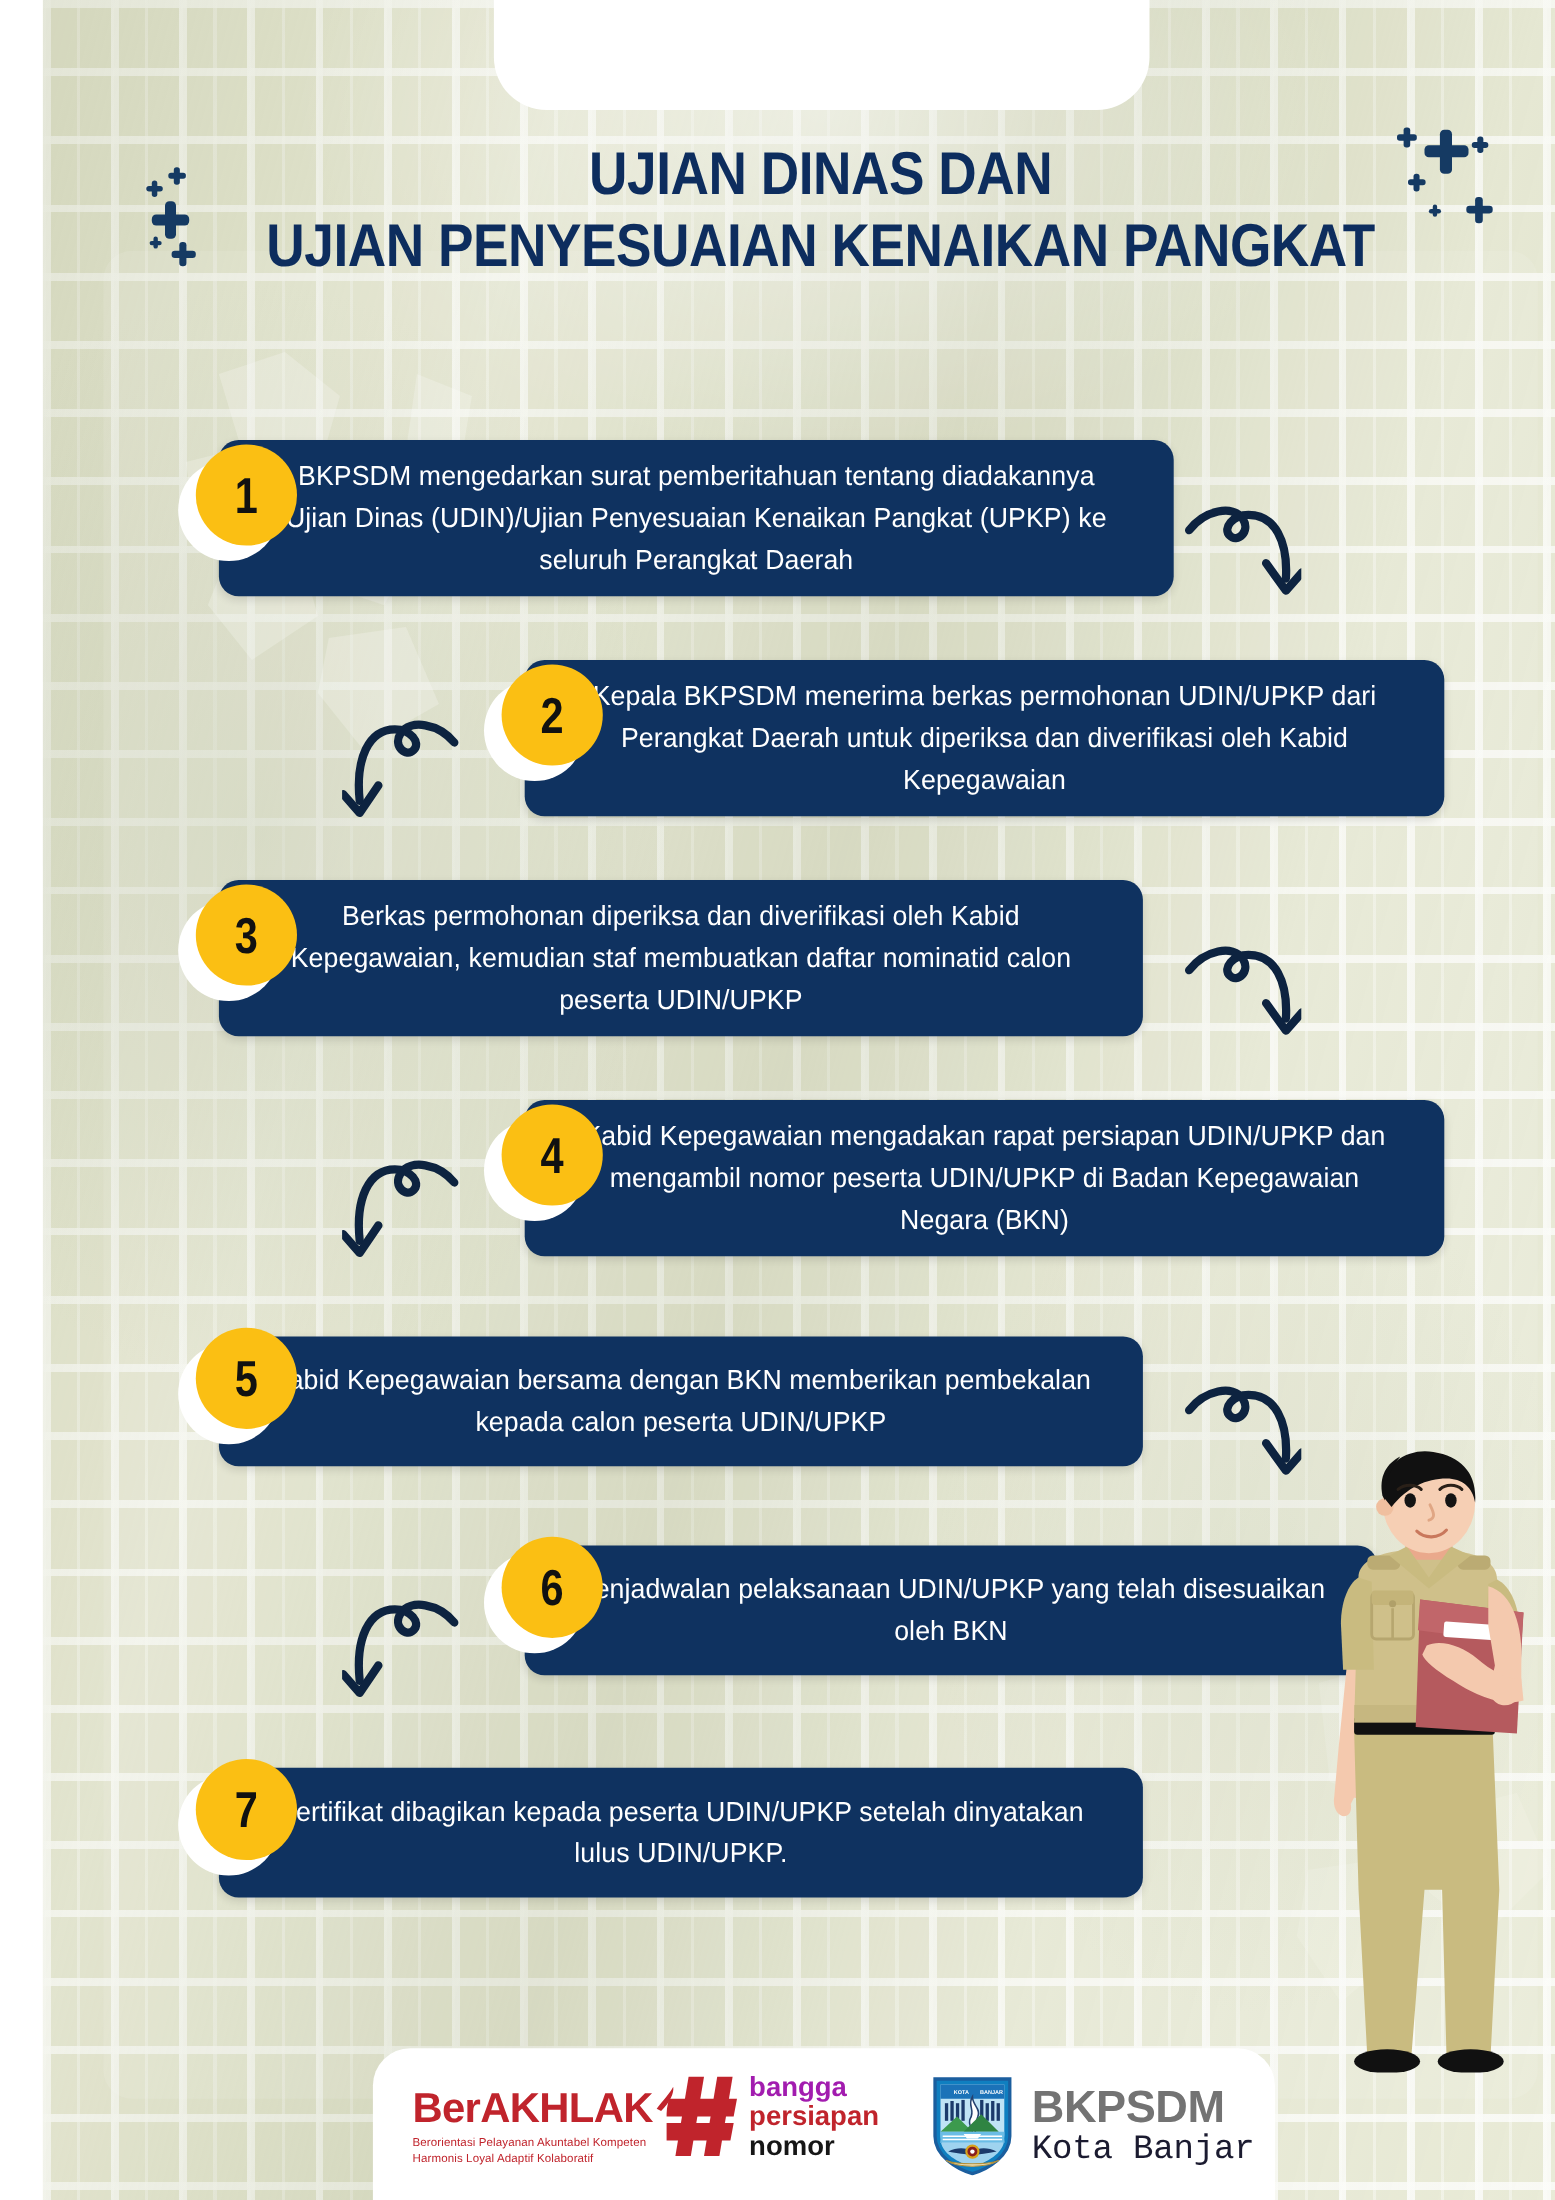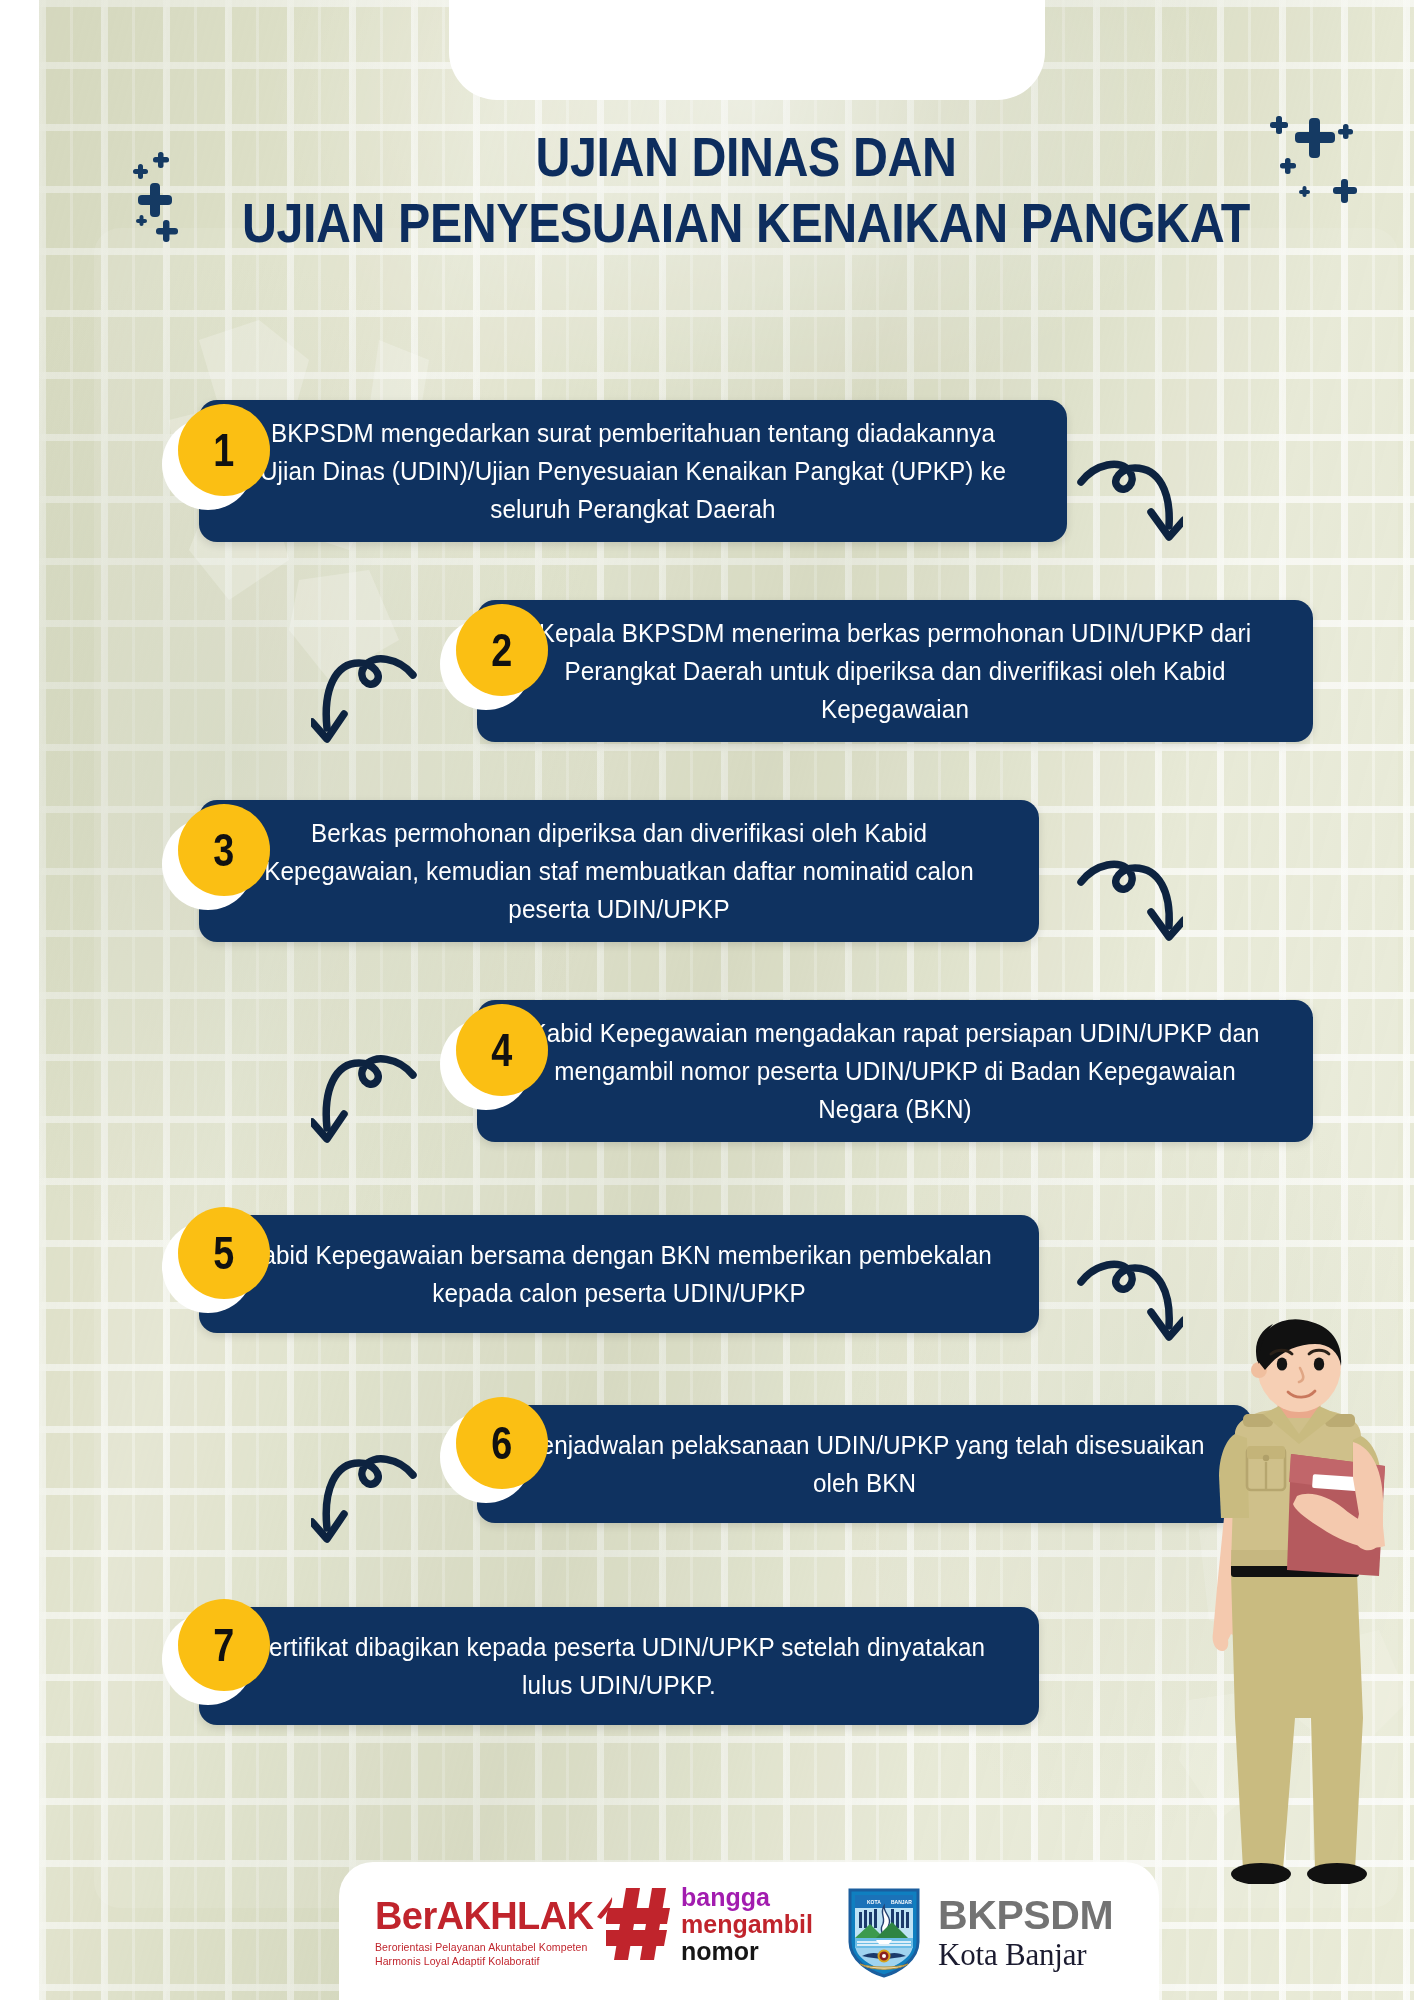--- a/index.html
+++ b/index.html
@@ -238,21 +238,21 @@
     font-size: 41px;
     font-weight: 900;
     color: #737373;
     font-family: "Liberation Sans", sans-serif;
     letter-spacing: -0.4px;
   }
   .bkpsdm-sub {
     font-size: 31px;
     font-weight: 400;
     color: #1b1b30;
-    font-family: Liberation Serif, serif;
+    font-family: Liberation Mono, monospace;
     margin-top: 3px;
     letter-spacing: -0.2px;
   }
 </style>
 </head>
 <body>
 
 <div id="poster">
 
   <div class="bg-grid"></div>
@@ -504,21 +504,21 @@
     <svg width="66" height="80" viewBox="0 0 66 80">
       <g fill="#c0242c">
         <path d="M20 4 L34 4 L22 76 L8 76 Z"></path>
         <path d="M46 4 L60 4 L48 76 L34 76 Z"></path>
         <path d="M2 24 L64 24 L61 40 L-1 40 Z"></path>
         <path d="M-1 46 L61 46 L58 62 L-4 62 Z"></path>
       </g>
     </svg>
     <div class="bangga-text">
       <div class="l1">bangga</div>
-      <div class="l2">mengambil</div>
+      <div class="l2">persiapan</div>
       <div class="l3">nomor</div>
     </div>
   </div>
 
   <div class="bkpsdm-logo">
     <svg width="76" height="92" viewBox="0 0 76 92">
       <path d="M4 4 L72 4 L72 56 C72 74, 52 86, 38 90 C24 86, 4 74, 4 56 Z" fill="#0f7fc0" stroke="#1b5e9e" stroke-width="3"></path>
       <path d="M9 9 L67 9 L67 55 C67 70, 50 80, 38 84 C26 80, 9 70, 9 55 Z" fill="#bfe3f5"></path>
 
       <path d="M9 9 L67 9 L67 22 L9 22 Z" fill="#1b72b8"></path>

